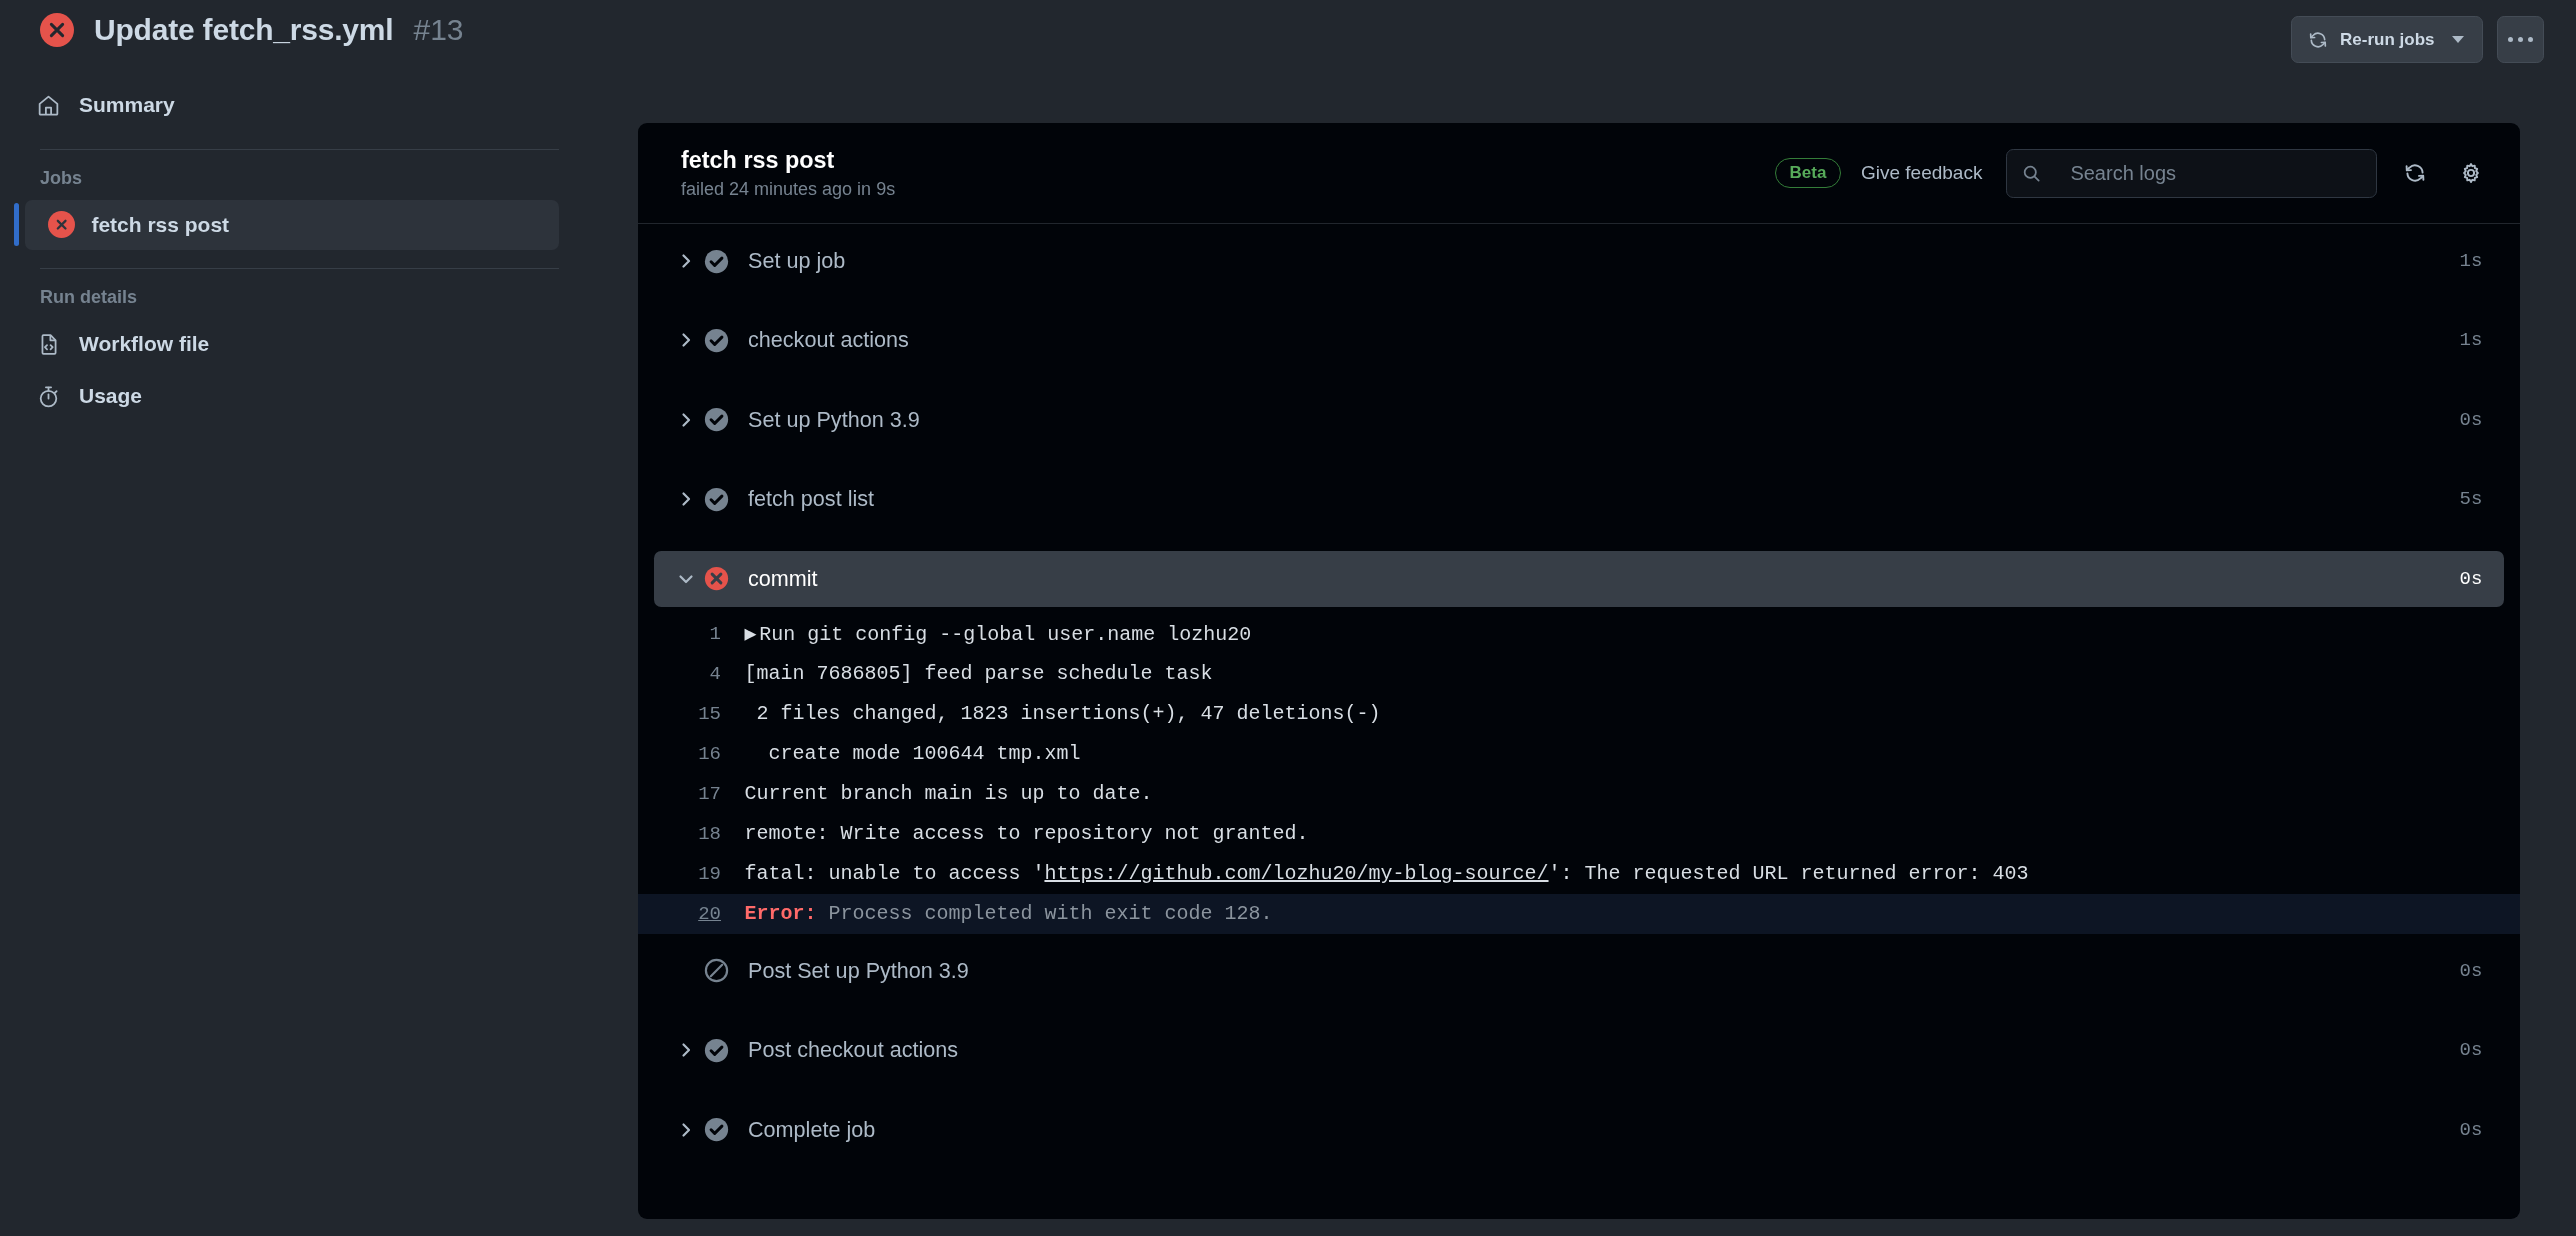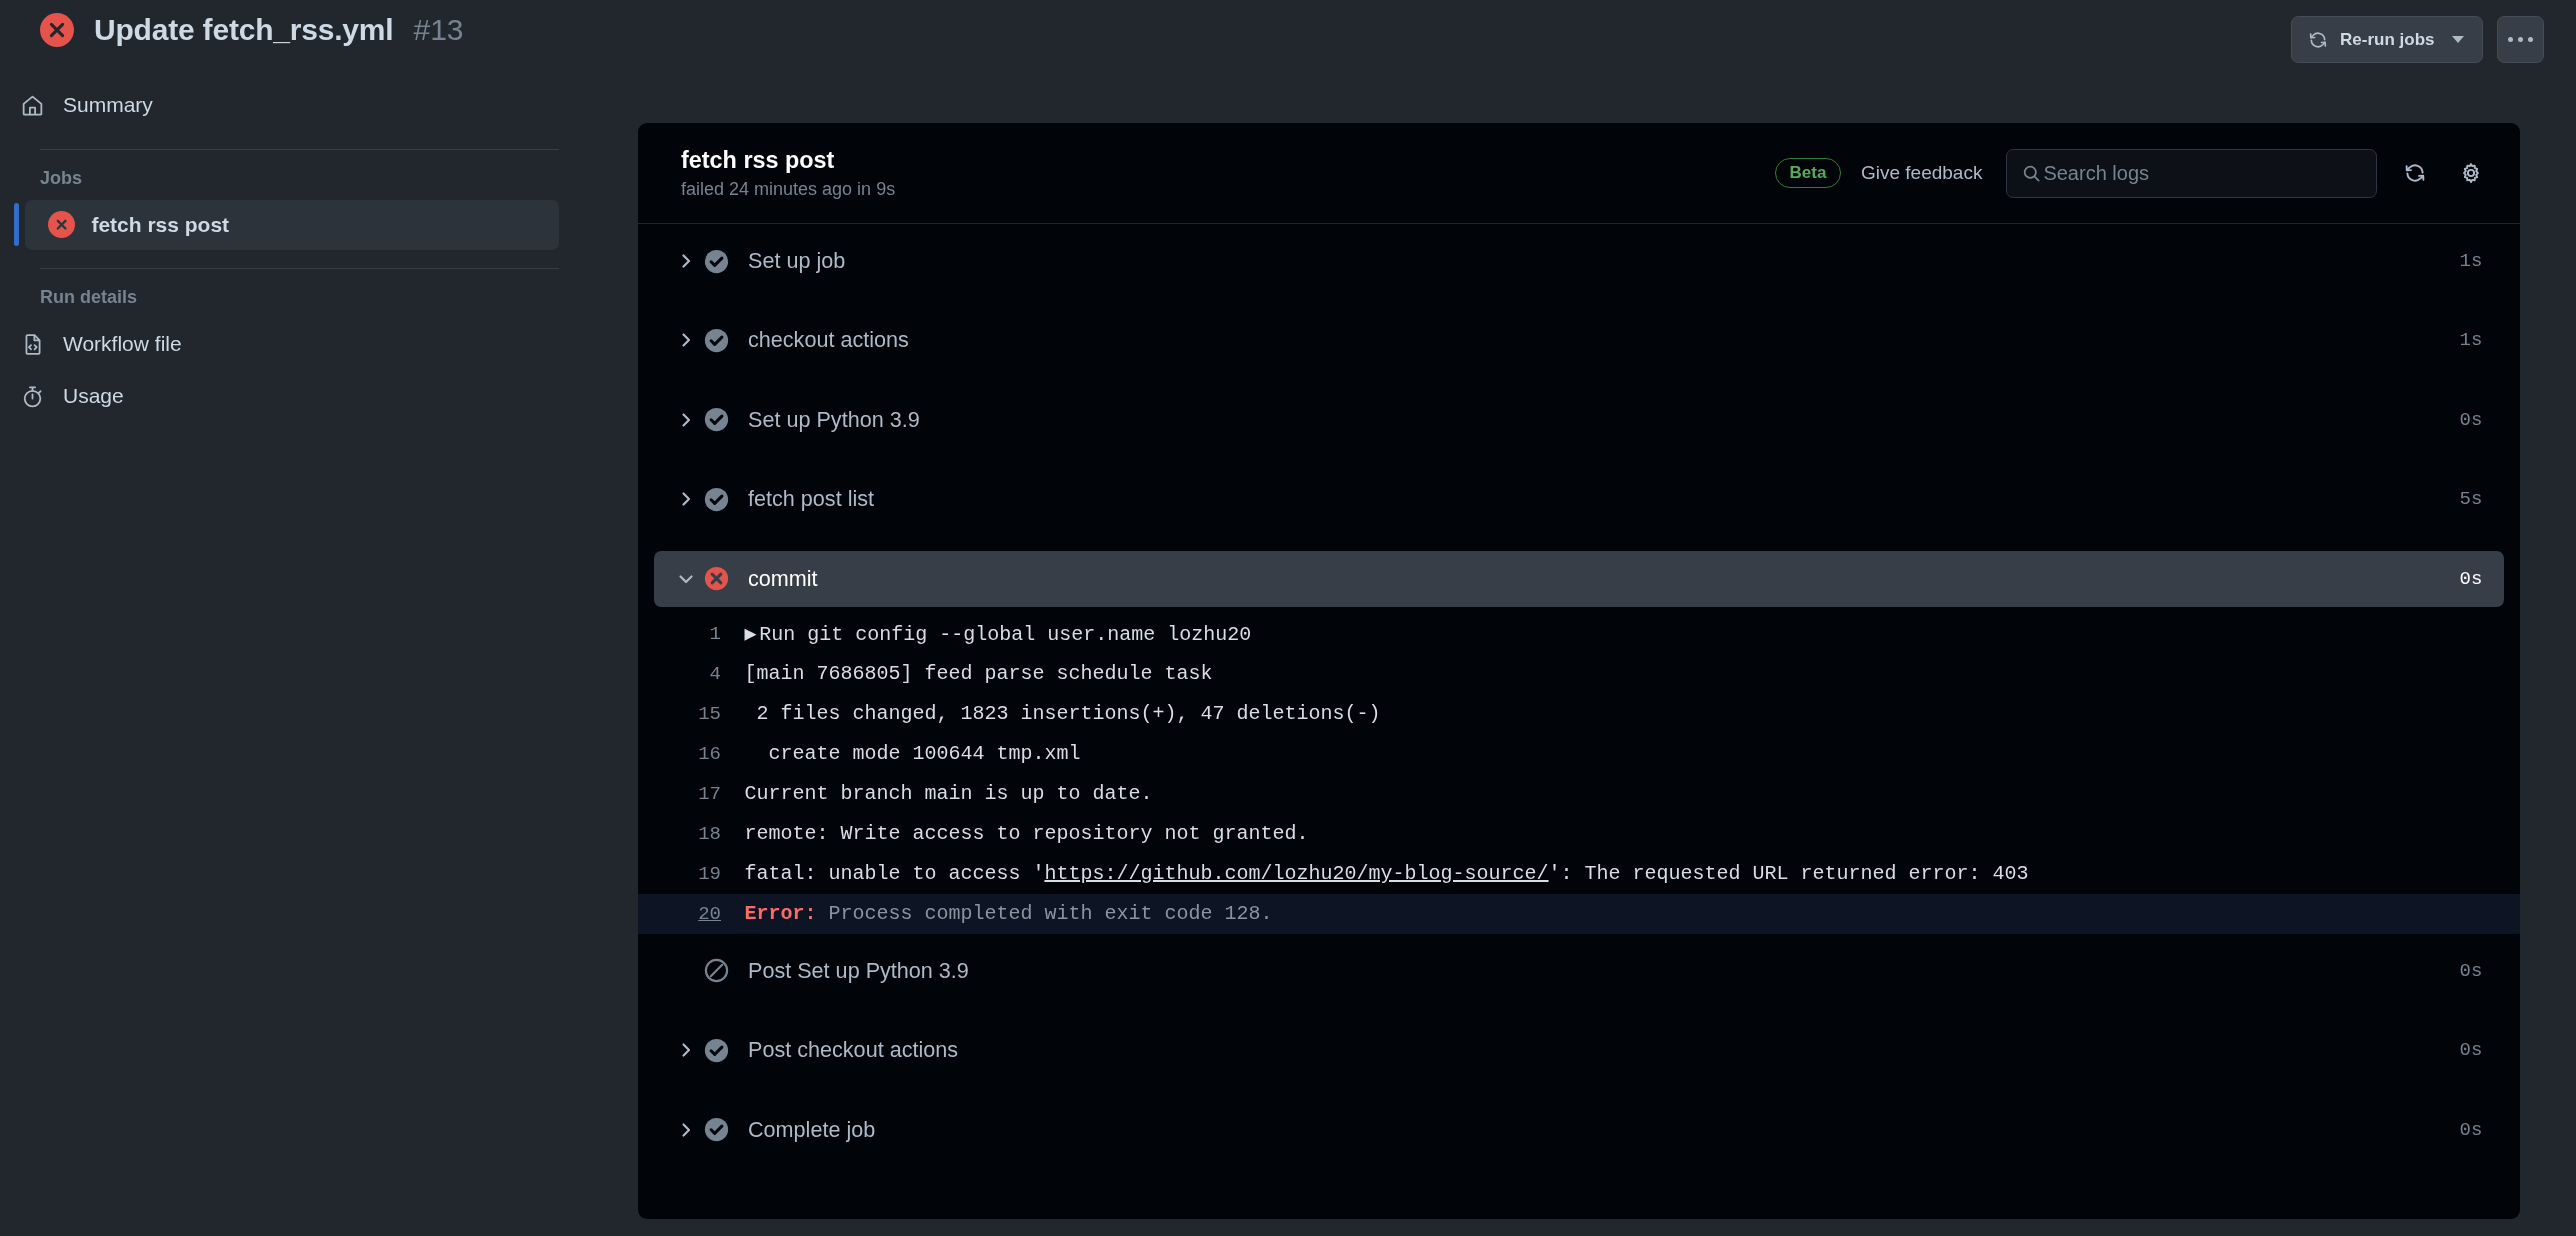--- a/index.html
+++ b/index.html
@@ -73,23 +73,23 @@
   }
 
   
   .sidebar {
     position: absolute;
     left: 0; top: 79px;
     width: 595px;
   }
   .side-row {
     display: flex; align-items: center; gap: 18px;
-    height: 52px; padding: 0 36px 0 20px;
+    height: 52px; padding: 0 36px 0 36px;
     color: #cdd9e5; font-size: 21px;
-    cursor: pointer; position: relative;
+    cursor: pointer; position: relative; font-weight: bold;
   }
   .side-row .ico { width: 25px; height: 25px; flex: 0 0 auto; display: block; }
   .side-row .ico svg { width: 25px; height: 25px; display: block;
     stroke: #adbac7; fill: none; stroke-width: 1.7; }
   .side-divider {
     height: 0.9px; background: #373e47;
     margin: 18px 36px 18px 40px;
   }
   .side-heading {
     font-size: 18px; color: #768390; font-weight: bold;
@@ -137,21 +137,21 @@
   .beta-pill {
     border: 0.9px solid #347d39; color: #57ab5a;
     border-radius: 900px; padding: 3.6px 13.5px;
     font-size: 17px; font-weight: bold;
   }
   .feedback-link { color: #adbac7; font-size: 19px; cursor: pointer; }
   .search-box {
     width: 371px; height: 49px;
     background: #0d1117; border: 0.9px solid #2f3742;
     border-radius: 7.2px;
-    display: flex; align-items: center; gap: 1px;
+    display: flex; align-items: center; gap: 28px;
     padding: 0 14.4px;
     margin-left: 3.6px;
   }
   .search-box svg { width: 21px; height: 21px; stroke: #768390; fill: none; stroke-width: 2; flex: 0 0 auto; }
   .search-box input {
     background: transparent; border: none; outline: none;
     color: #cdd9e5; font-size: 20px;
     font-family: "Liberation Sans", sans-serif;
     width: 100%;
   }

